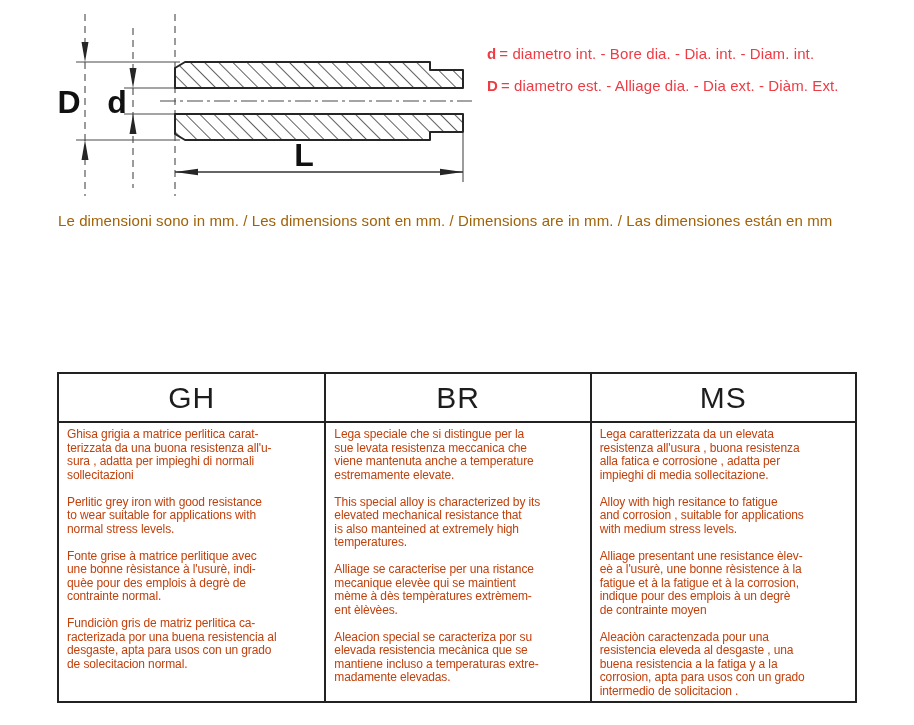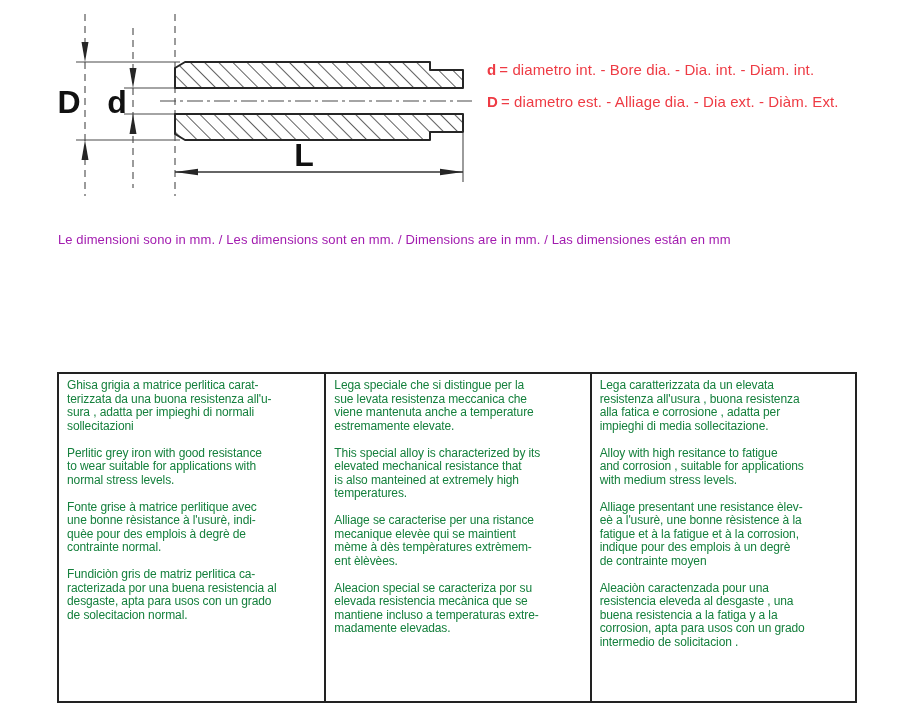--- a/index.html
+++ b/index.html
@@ -9,31 +9,31 @@
     font-family:"Liberation Sans", sans-serif;
     overflow:hidden;
   }
 
   
   .drawing {
     position:absolute; left:55px; top:5px; width:425px; height:205px;
   }
 
   
-  .legend { position:absolute; left:487px; top:61px; }
+  .legend { position:absolute; left:487px; top:45px; }
   .legend-row {
     font-size:15px; line-height:17px; margin-bottom:15px;
     color:#ee3b44; letter-spacing:0.1px;
   }
   .legend-row b { font-weight:bold; margin-right:3px; }
 
   
   .dim-note {
-    position:absolute; left:58px; top:232px;
-    font-size:13px; color:#a21caf; letter-spacing:0.1px;
+    position:absolute; left:58px; top:212px;
+    font-size:15px; color:#a16207; letter-spacing:0.1px;
     white-space:nowrap;
   }
 
   
   .spec-table {
     position:absolute; left:57px; top:372px; width:800px; height:331px;
     border:2px solid #222; box-sizing:border-box;
     display:flex; flex-direction:column; background:#fff;
   }
   .thead {
@@ -46,21 +46,21 @@
     border-left:2px solid #222;
   }
   .th:first-child { border-left:none; }
   .tbody {
     display:grid; grid-template-columns:1fr 1fr 1fr; flex:1; min-height:0;
   }
   .td {
     border-left:2px solid #222;
     padding:5px 3px 0 8px;
     font-size:12px; line-height:13.5px; letter-spacing:-0.1px;
-    color:#15803d;
+    color:#c2410c;
     white-space:pre-line;
     overflow:hidden;
   }
   .td:first-child { border-left:none; }
 </style>
 </head>
 <body>
 
 <svg class="drawing" viewBox="55 5 425 205" xmlns="http://www.w3.org/2000/svg">
   <defs>
@@ -116,20 +116,25 @@
     <b>d</b><span>= diametro int. - Bore dia. - Dia. int. - Diam. int.</span>
   </div>
   <div class="legend-row">
     <b>D</b><span>= diametro est. - Alliage dia. - Dia ext. - Diàm. Ext.</span>
   </div>
 </div>
 
 <div class="dim-note">Le dimensioni sono in mm. / Les dimensions sont en mm. / Dimensions are in mm. / Las dimensiones están en mm</div>
 
 <div class="spec-table">
+  <div class="thead">
+    <div class="th">GH</div>
+    <div class="th">BR</div>
+    <div class="th">MS</div>
+  </div>
   <div class="tbody">
     <div class="td">Ghisa grigia a matrice perlitica carat-
 terizzata da una buona resistenza all'u-
 sura , adatta per impieghi di normali
 sollecitazioni
 
 Perlitic grey iron with good resistance
 to wear suitable for applications with
 normal stress levels.
 

